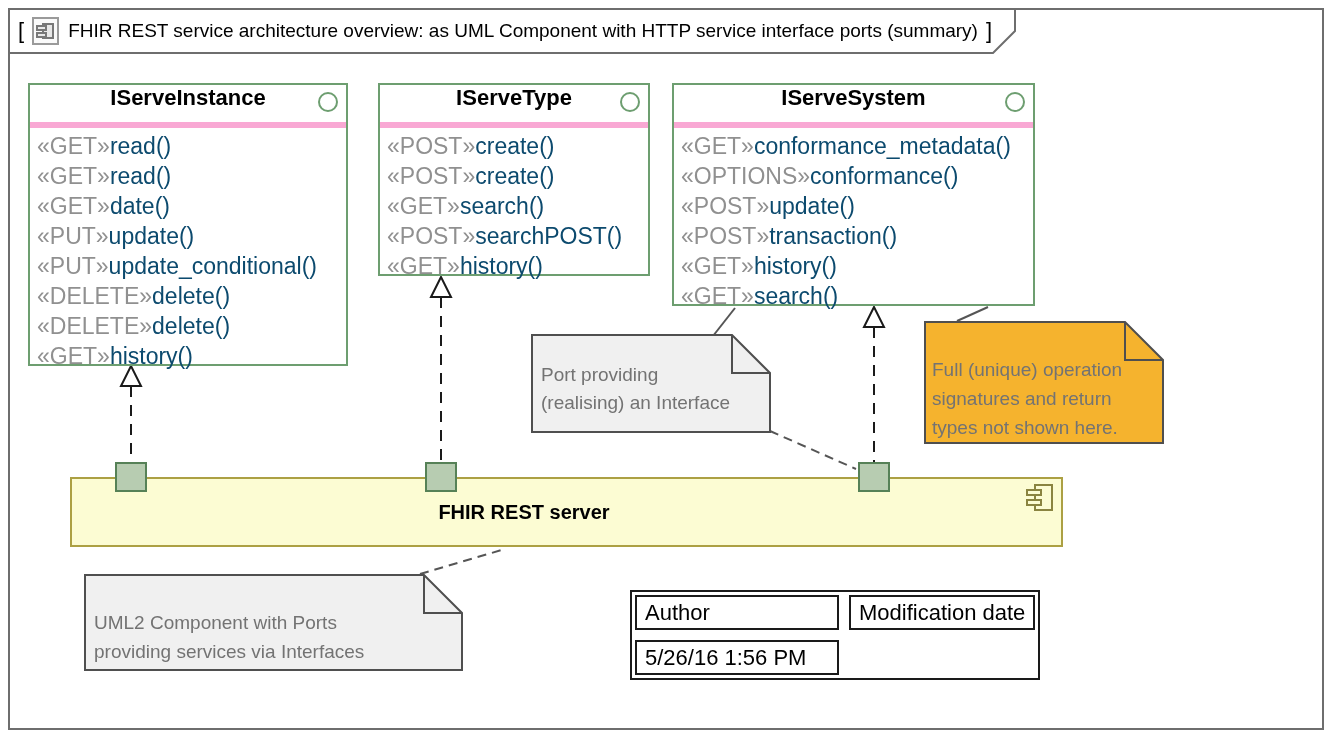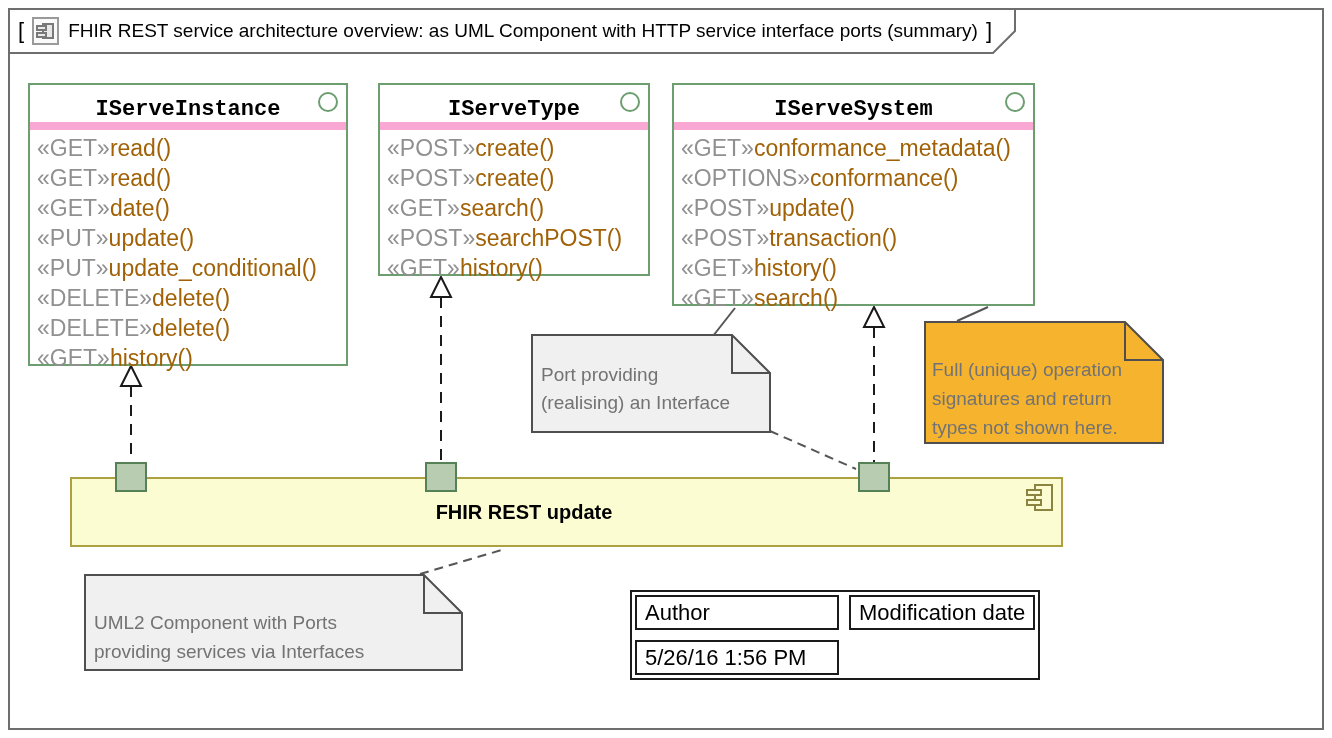--- a/index.html
+++ b/index.html
@@ -7,29 +7,29 @@
           font-family:"Liberation Sans",sans-serif;overflow:hidden;}
   .layer{position:absolute;left:0;top:0;z-index:0;}
 
   
   .tab-content{position:absolute;left:18px;top:11px;height:40px;display:flex;
                align-items:center;gap:8px;z-index:2;font-size:19px;color:#000;white-space:nowrap;}
   .tab-bracket{font-size:22px;}
 
   
   .ibox{position:absolute;background:#fff;border:2px solid #6d9e70;box-sizing:border-box;z-index:2;}
-  .ibox-header{position:relative;height:37px;border-bottom:8px solid #f9a8d4;
-               display:flex;align-items:flex-end;justify-content:center;font-family:Liberation Mono, monospace;}
+  .ibox-header{position:relative;height:37px;border-bottom:6px solid #f9a8d4;
+               display:flex;align-items:flex-start;justify-content:center;}
   .ibox-title{font-weight:bold;font-size:22px;color:#000;}
   .lollipop{position:absolute;right:8px;top:7px;width:20px;height:20px;border:2px solid #6d9e70;
             border-radius:50%;background:#fff;box-sizing:border-box;}
   .methods{padding:3px 0 0 7px;}
   .method{font-size:23px;line-height:30px;white-space:nowrap;}
   .st{color:#909090;}
-  .mn{color:#a16207;margin-top:44px;}
+  .mn{color:#0c4a6e;margin-top:44px;}
 
   
   .bar{position:absolute;left:70px;top:477px;width:993px;height:70px;background:#fcfcd3;
        border:2px solid #aca043;box-sizing:border-box;z-index:2;}
   .bar-label{position:absolute;left:0;right:85px;top:0;bottom:0;display:flex;align-items:center;
              justify-content:center;font-weight:bold;font-size:20px;color:#000;}
   .comp-icon{position:absolute;right:5px;top:4px;}
 
   .port{position:absolute;width:32px;height:30px;background:#b7ccb1;border:2px solid #568157;
         box-sizing:border-box;z-index:3;}
@@ -129,21 +129,21 @@
       <div class="method"><span class="st">«GET»</span><span class="mn">conformance_metadata()</span></div>
       <div class="method"><span class="st">«OPTIONS»</span><span class="mn">conformance()</span></div>
       <div class="method"><span class="st">«POST»</span><span class="mn">update()</span></div>
       <div class="method"><span class="st">«POST»</span><span class="mn">transaction()</span></div>
       <div class="method"><span class="st">«GET»</span><span class="mn">history()</span></div>
       <div class="method"><span class="st">«GET»</span><span class="mn">search()</span></div>
     </div>
   </div>
 
   <div class="bar">
-    <div class="bar-label">FHIR REST update</div>
+    <div class="bar-label">FHIR REST server</div>
     <svg class="comp-icon" width="32" height="30" viewBox="0 0 32 30">
       <rect x="11" y="2" width="17" height="25" fill="#fcfcd3" stroke="#8a8440" stroke-width="2"></rect>
       <rect x="3" y="7" width="14" height="5" fill="#fcfcd3" stroke="#8a8440" stroke-width="2"></rect>
       <rect x="3" y="17" width="14" height="5" fill="#fcfcd3" stroke="#8a8440" stroke-width="2"></rect>
     </svg>
   </div>
 
   <div class="port" style="left:115px;top:462px"></div>
   <div class="port" style="left:425px;top:462px"></div>
   <div class="port" style="left:858px;top:462px"></div>

